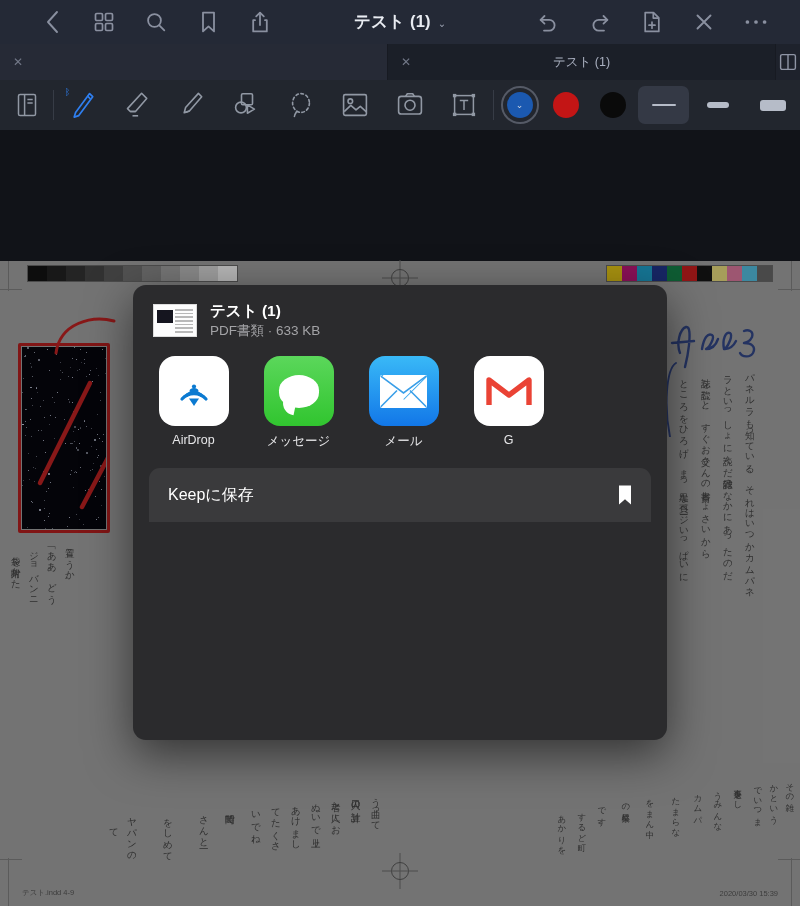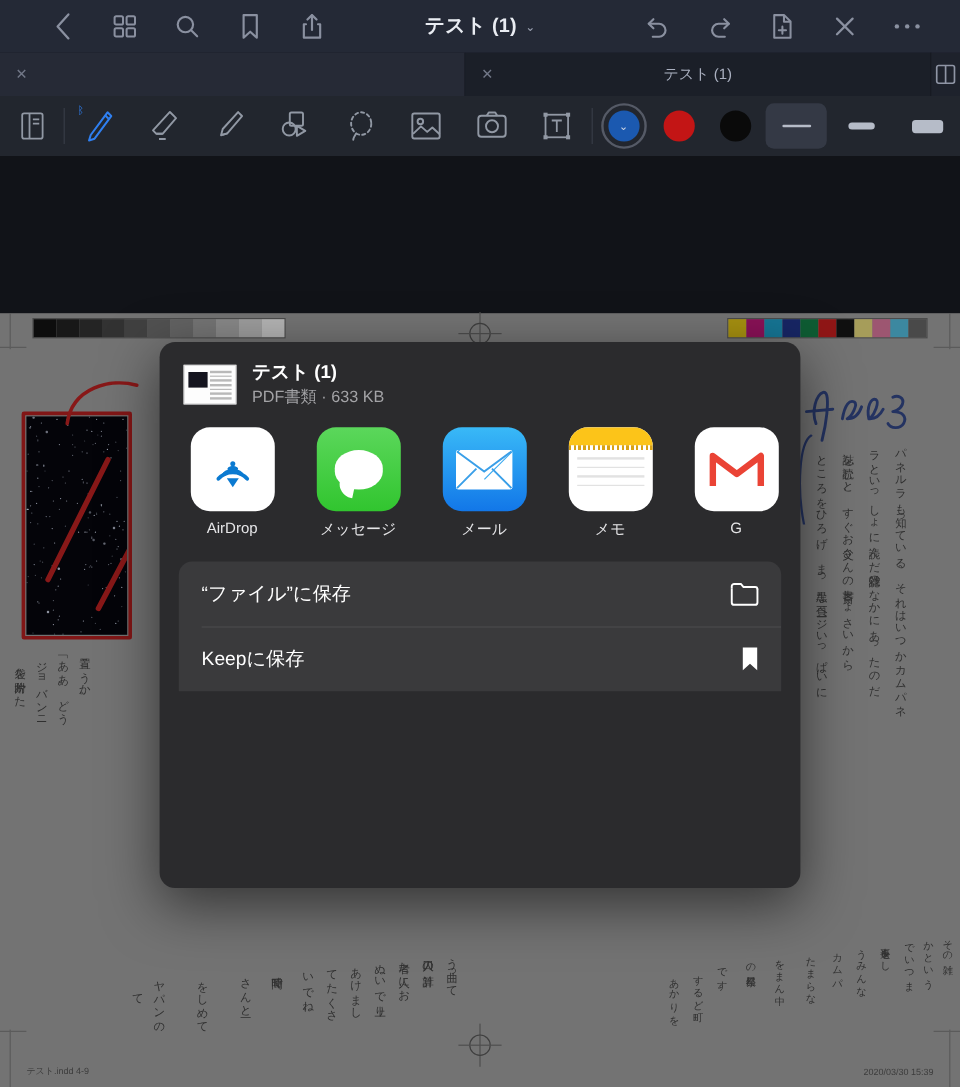--- a/index.html
+++ b/index.html
@@ -761,54 +761,34 @@
         <span class="env">
           <svg class="v" viewBox="0 0 47 33" fill="none" stroke="#3a9fe8" stroke-width="1.6">
             <path d="M0.8 1.2 L23.5 18 L46.2 1.2"></path>
             <path d="M0.8 31.8 L17 15.5 M46.2 31.8 L30 15.5"></path>
           </svg>
         </span>
       </div>
       <div class="app-label">メール</div>
     </div>
 
-    <div class="app">
-      <div class="app-icon ic-notes">
-        <div class="top"></div>
-          <div class="perf"></div>
-        <div class="line"></div>
-          <div class="line"></div>
-          <div class="line"></div>
-          <div class="line"></div>
-      </div>
-      <div class="app-label">メモ</div>
-    </div>
 
     <div class="app">
       <div class="app-icon ic-gmail">
         <svg width="46" height="34" viewBox="0 0 46 34" fill="none">
           <path d="M3 31 V6 L23 21 L43 6 V31" stroke="#ea4335" stroke-width="5.4" stroke-linejoin="round"></path>
         </svg>
       </div>
       <div class="app-label">G</div>
     </div>
   </div>
 
 
 
   <div class="list-group last">
-    <div class="list-row">
-      <span class="list-label">“ファイル”に保存</span>
-      <span class="list-icon">
-        <svg width="25" height="21" viewBox="0 0 25 21" fill="none" stroke="currentColor" stroke-width="1.6" stroke-linejoin="round">
-            <path d="M1.8 5.6V17a2 2 0 002 2h17.4a2 2 0 002-2V5.6"></path>
-            <path d="M1.8 5.6V3.6a2 2 0 012-2h5.6l2.2 2.6h9.6a2 2 0 012 2v0"></path>
-          </svg>
-      </span>
-    </div>
     <div class="list-row">
       <span class="list-label">Keepに保存</span>
       <span class="list-icon">
         <svg width="16" height="22" viewBox="0 0 16 22" fill="currentColor">
             <path d="M2 1.6h12v19l-6-5.4-6 5.4z"></path>
           </svg>
       </span>
     </div>
   </div>
 </div>

